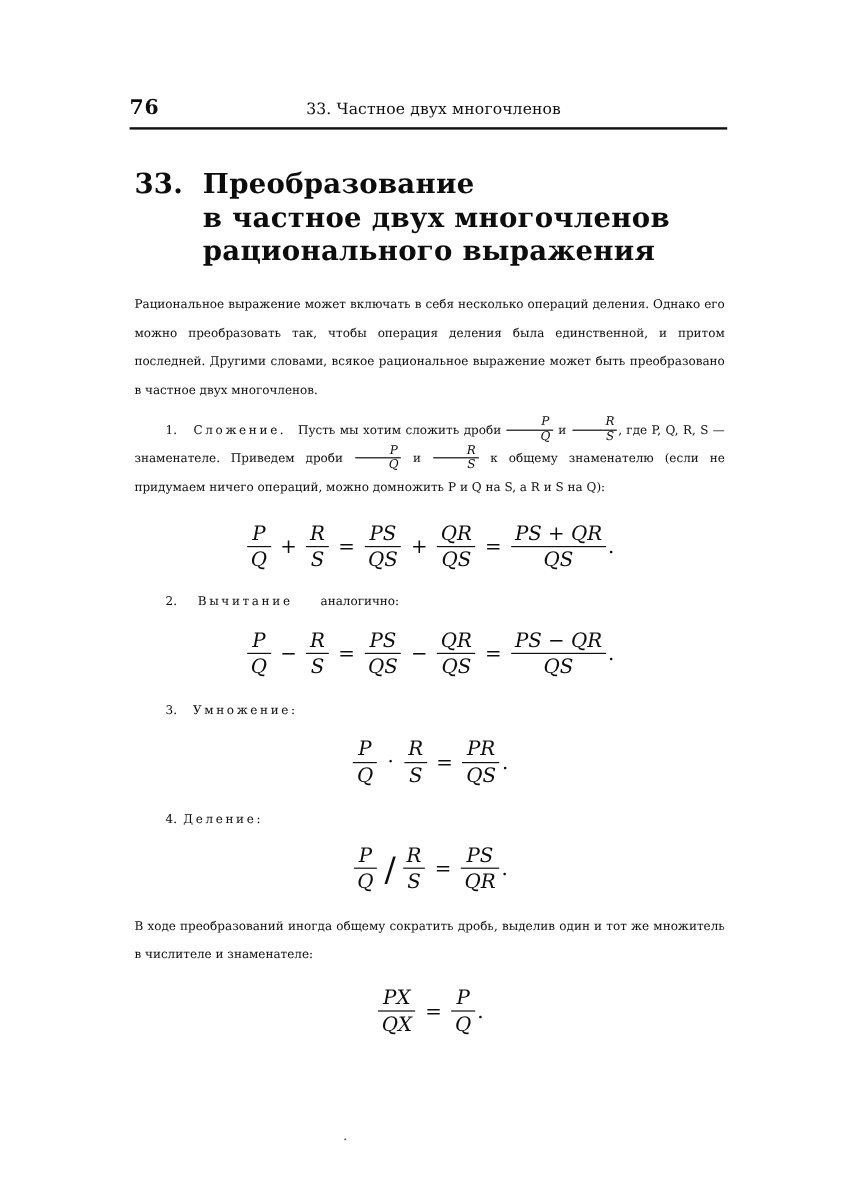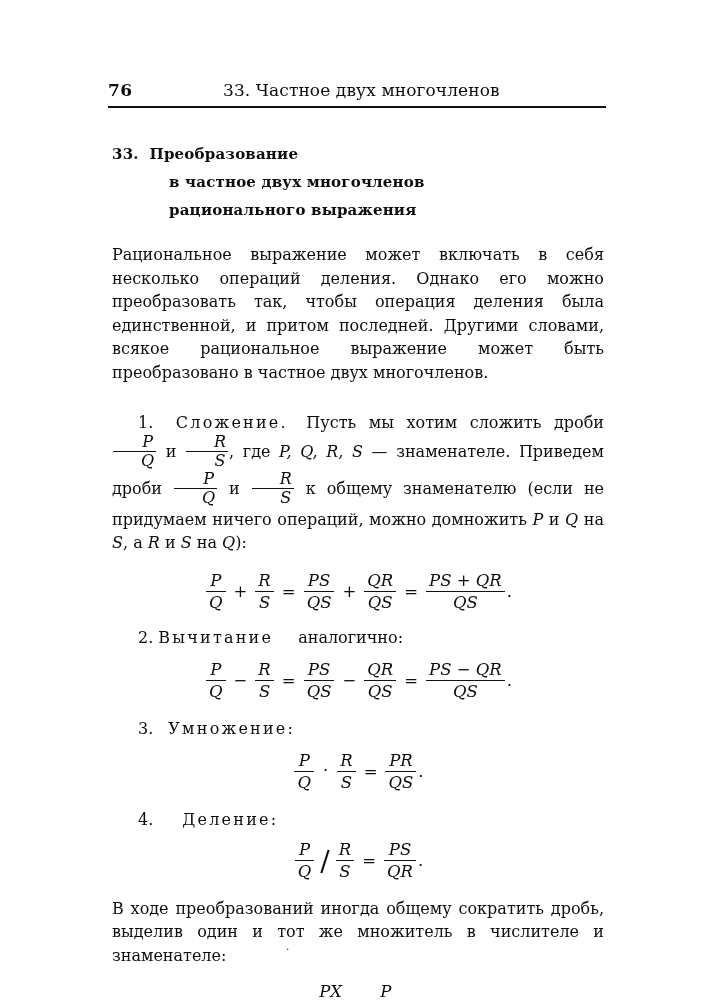--- a/index.html
+++ b/index.html
@@ -34,21 +34,21 @@
   .runhead .folio {
     font-family: "DejaVu Serif", serif;
     font-weight: bold;
     font-size: 17px;
     letter-spacing: 0.5px;
   }
   .runhead .rh-title {
     flex: 1;
     text-align: center;
     font-family: "DejaVu Serif", serif;
-    font-size: 17px;
+    font-size: 13px;
     padding-right: 18px;
     letter-spacing: 0.1px;
   }
   .rule {
     position: absolute;
     left: 108px;
     top: 106px;
     width: 498px;
     height: 1.6px;
     background: #111;
@@ -57,50 +57,49 @@
   .chapter {
     position: absolute;
     top: 140px;
     left: 112px;
     width: 500px;
   }
   .chapter .h-line {
     display: block;
     font-family: "DejaVu Serif", serif;
     font-weight: bold;
-    font-size: 15px;
+    font-size: 23px;
     line-height: 28px;
     letter-spacing: 0.2px;
     white-space: pre;
   }
   .chapter .h-line.indent {
     padding-left: 57px;
   }
   
   .body {
     position: absolute;
     top: 243px;
     left: 112px;
     width: 492px;
   }
   p {
     margin: 0;
     font-family: "DejaVu Serif", serif;
-    font-size: 16px;
+    font-size: 10px;
     line-height: 23.6px;
     text-align: justify;
     text-justify: inter-word;
   }
   p.ind { text-indent: 26px; }
   .spaced {
     letter-spacing: 2.2px;
   }
   .math {
     font-family: "DejaVu Serif", serif;
-    font-style: italic;
   }
   
   .frac {
     display: inline-block;
     vertical-align: middle;
     text-align: center;
     font-style: italic;
     font-family: "DejaVu Serif", serif;
     line-height: 1.12;
     margin: 0 1px;
@@ -167,21 +166,21 @@
     <span class="h-line">33.  Преобразование</span>
     <span class="h-line indent">в частное двух многочленов</span>
     <span class="h-line indent">рационального выражения</span>
   </div>
 
   <div class="body">
 
     <p>Рациональное выражение может включать в себя несколько операций деления. Однако его можно преобразовать так, чтобы операция деления была единственной, и притом последней. Другими словами, всякое рациональное выражение может быть преобразовано в частное двух многочленов.</p>
 
 
-    <p class="ind" style="margin-top:26px;">
+    <p class="ind" style="margin-top:10px;">
       <span>1.</span>
       <span class="spaced" style="margin-left:10px;">Сложение.</span>
       <span style="margin-left:6px;">Пусть мы хотим сложить дроби</span>
       <span class="frac">
         <span class="num">P</span>
         <span class="den">Q</span>
       </span>
       <span>и</span>
       <span class="frac">
         <span class="num">R</span>
@@ -234,21 +233,21 @@
       <span class="op">=</span>
       <span class="dfrac">
         <span class="num">PS + QR</span>
         <span class="den">QS</span>
       </span>
       <span class="period">.</span>
     </div>
 
     <p class="ind" style="margin-top:14px;">
       <span>2.</span>
-      <span class="spaced" style="margin-left:0;">Вычитание</span>
+      <span class="spaced" style="margin-left:14px;">Вычитание</span>
       <span style="margin-left:20px;">аналогично:</span>
     </p>
 
     <div class="eq" style="margin-top:10px;">
       <span class="dfrac">
         <span class="num">P</span>
         <span class="den">Q</span>
       </span>
       <span class="op">−</span>
       <span class="dfrac">
@@ -291,21 +290,21 @@
       <span class="op">=</span>
       <span class="dfrac">
         <span class="num">PR</span>
         <span class="den">QS</span>
       </span>
       <span class="period">.</span>
     </div>
 
     <p class="ind" style="margin-top:16px;">
       <span>4.</span>
-      <span class="spaced" style="margin-left:24px;">Деление:</span>
+      <span class="spaced" style="margin-left:2px;">Деление:</span>
     </p>
 
     <div class="eq" style="margin-top:8px;">
       <span class="dfrac">
         <span class="num">P</span>
         <span class="den">Q</span>
       </span>
       <span class="slash">/</span>
       <span class="dfrac">
         <span class="num">R</span>

